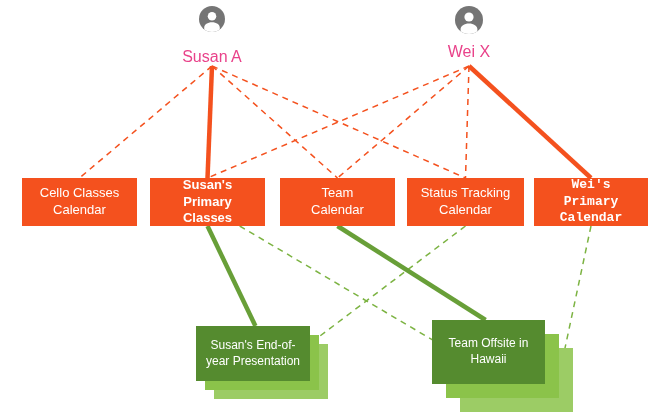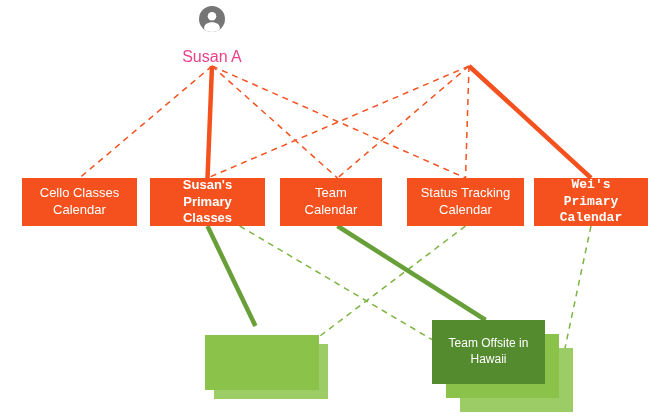--- a/index.html
+++ b/index.html
@@ -12,21 +12,21 @@
   .user{display:flex;flex-direction:column;align-items:center;justify-content:flex-start;gap:9px;}
   #user-susan{left:162px;top:6px;width:100px;height:60px;gap:16px;}
   #user-wei{left:419px;top:6px;width:100px;height:60px;}
   .user-name{font-size:16px;color:var(--pink,#E9428A);white-space:nowrap;}
 
   .cal{top:178px;height:48px;background:var(--orange,#F4511E);color:#fff;
        display:flex;align-items:center;justify-content:center;text-align:center;
        font-size:13px;line-height:1.3;box-sizing:border-box;padding:0 10px;}
   #cal-cello{left:22px;width:115px;}
   #cal-susan{left:150px;width:115px;font-weight:bold;}
-  #cal-team{left:280px;width:102px;padding:0 14px;}
+  #cal-team{left:280px;width:115px;padding:0 14px;}
   #cal-status{left:407px;width:117px;text-align:center;}
   #cal-wei{left:534px;width:114px;font-weight:bold;font-family:Liberation Mono, monospace;}
 
   .event-stack{z-index:1;}
   #ev-presentation{left:196px;top:326px;width:132px;height:73px;}
   #ev-offsite{left:432px;top:320px;width:141px;height:76px;}
   .event-copy,.event-main{position:absolute;box-sizing:border-box;}
   .event-main{left:0;top:0;background:var(--event-main,#558B2F);color:#fff;
        display:flex;align-items:center;justify-content:center;text-align:center;
        font-size:12px;line-height:1.3;padding:0 6px;}
@@ -73,29 +73,36 @@
       <line x1="207.5" y1="226" x2="255.4" y2="326" stroke="#689F38" stroke-width="4.5"></line>
       <line x1="337.5" y1="226" x2="485.58" y2="320" stroke="#689F38" stroke-width="4.5"></line>
     </svg>
 
   <div class="node user" id="user-susan">
     <svg width="28" height="28" viewBox="0 0 28 28">
         <use href="#avatar-sym"></use>
       </svg>
     <div class="user-name">Susan A</div>
   </div>
+  <div class="node user" id="user-wei">
+    <svg width="28" height="28" viewBox="0 0 28 28">
+        <use href="#avatar-sym"></use>
+      </svg>
+    <div class="user-name">Wei X</div>
+  </div>
 
   <div class="node cal" id="cal-cello">Cello Classes Calendar</div>
   <div class="node cal" id="cal-susan">Susan's Primary Classes</div>
   <div class="node cal" id="cal-team">Team Calendar</div>
   <div class="node cal" id="cal-status">Status Tracking Calendar</div>
   <div class="node cal" id="cal-wei">Wei's Primary Calendar</div>
 
   <div class="node event-stack" id="ev-presentation">
     <div class="event-copy copy2"></div>
     <div class="event-copy copy1"></div>
+    <div class="event-main">Susan's End-of-year Presentation</div>
   </div>
   <div class="node event-stack" id="ev-offsite">
     <div class="event-copy copy2"></div>
     <div class="event-copy copy1"></div>
     <div class="event-main">Team Offsite in Hawaii</div>
   </div>
 </div>
 
 </body></html>

